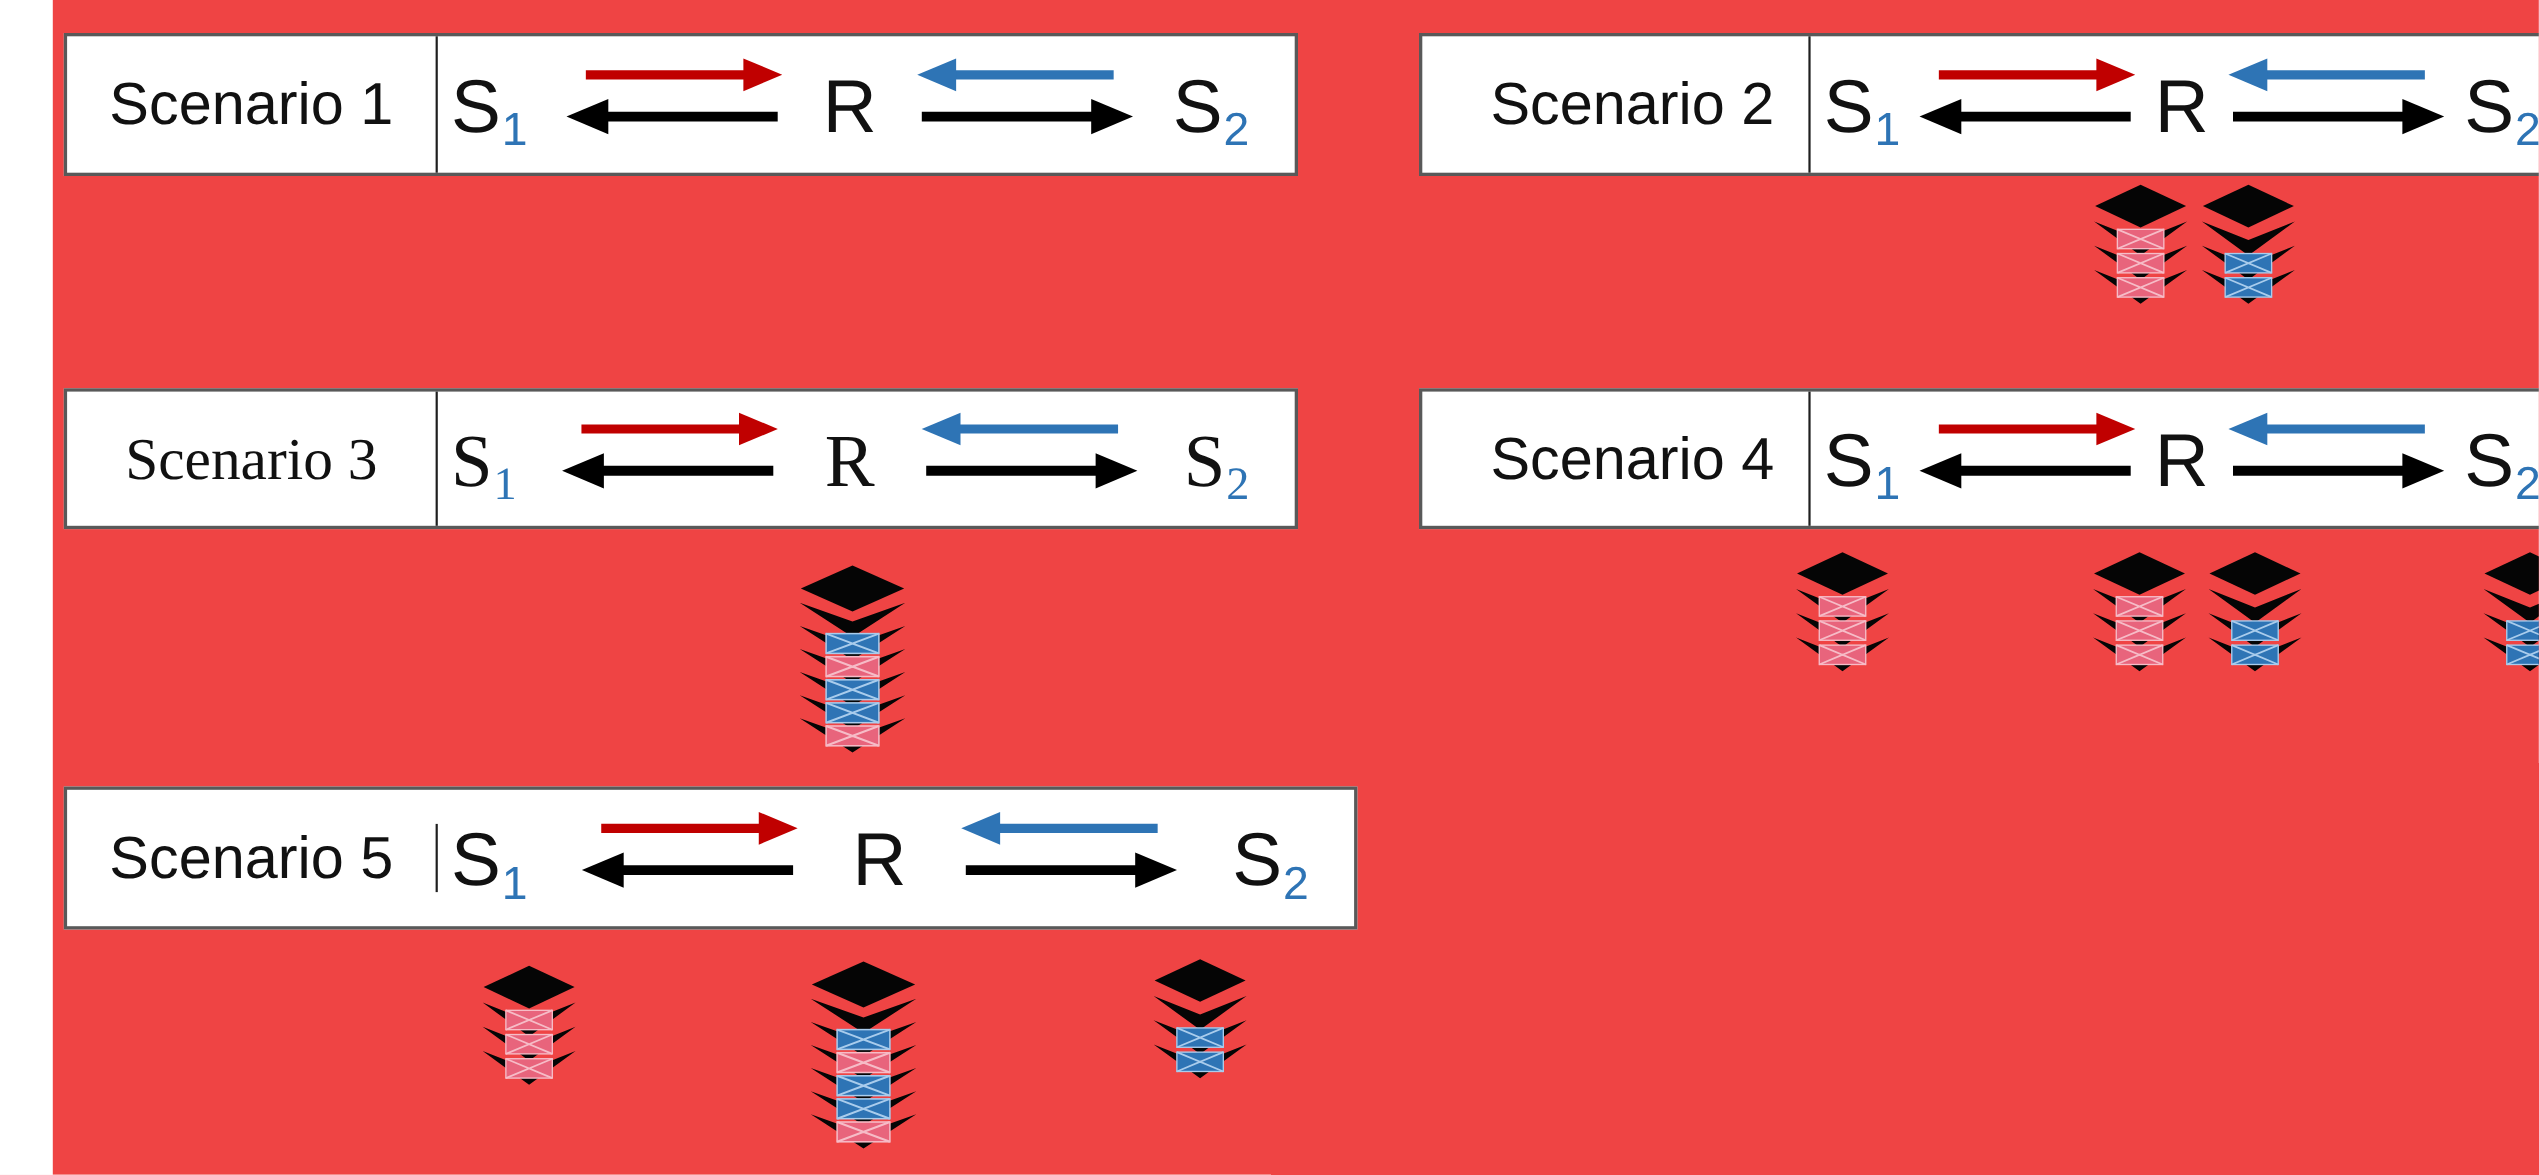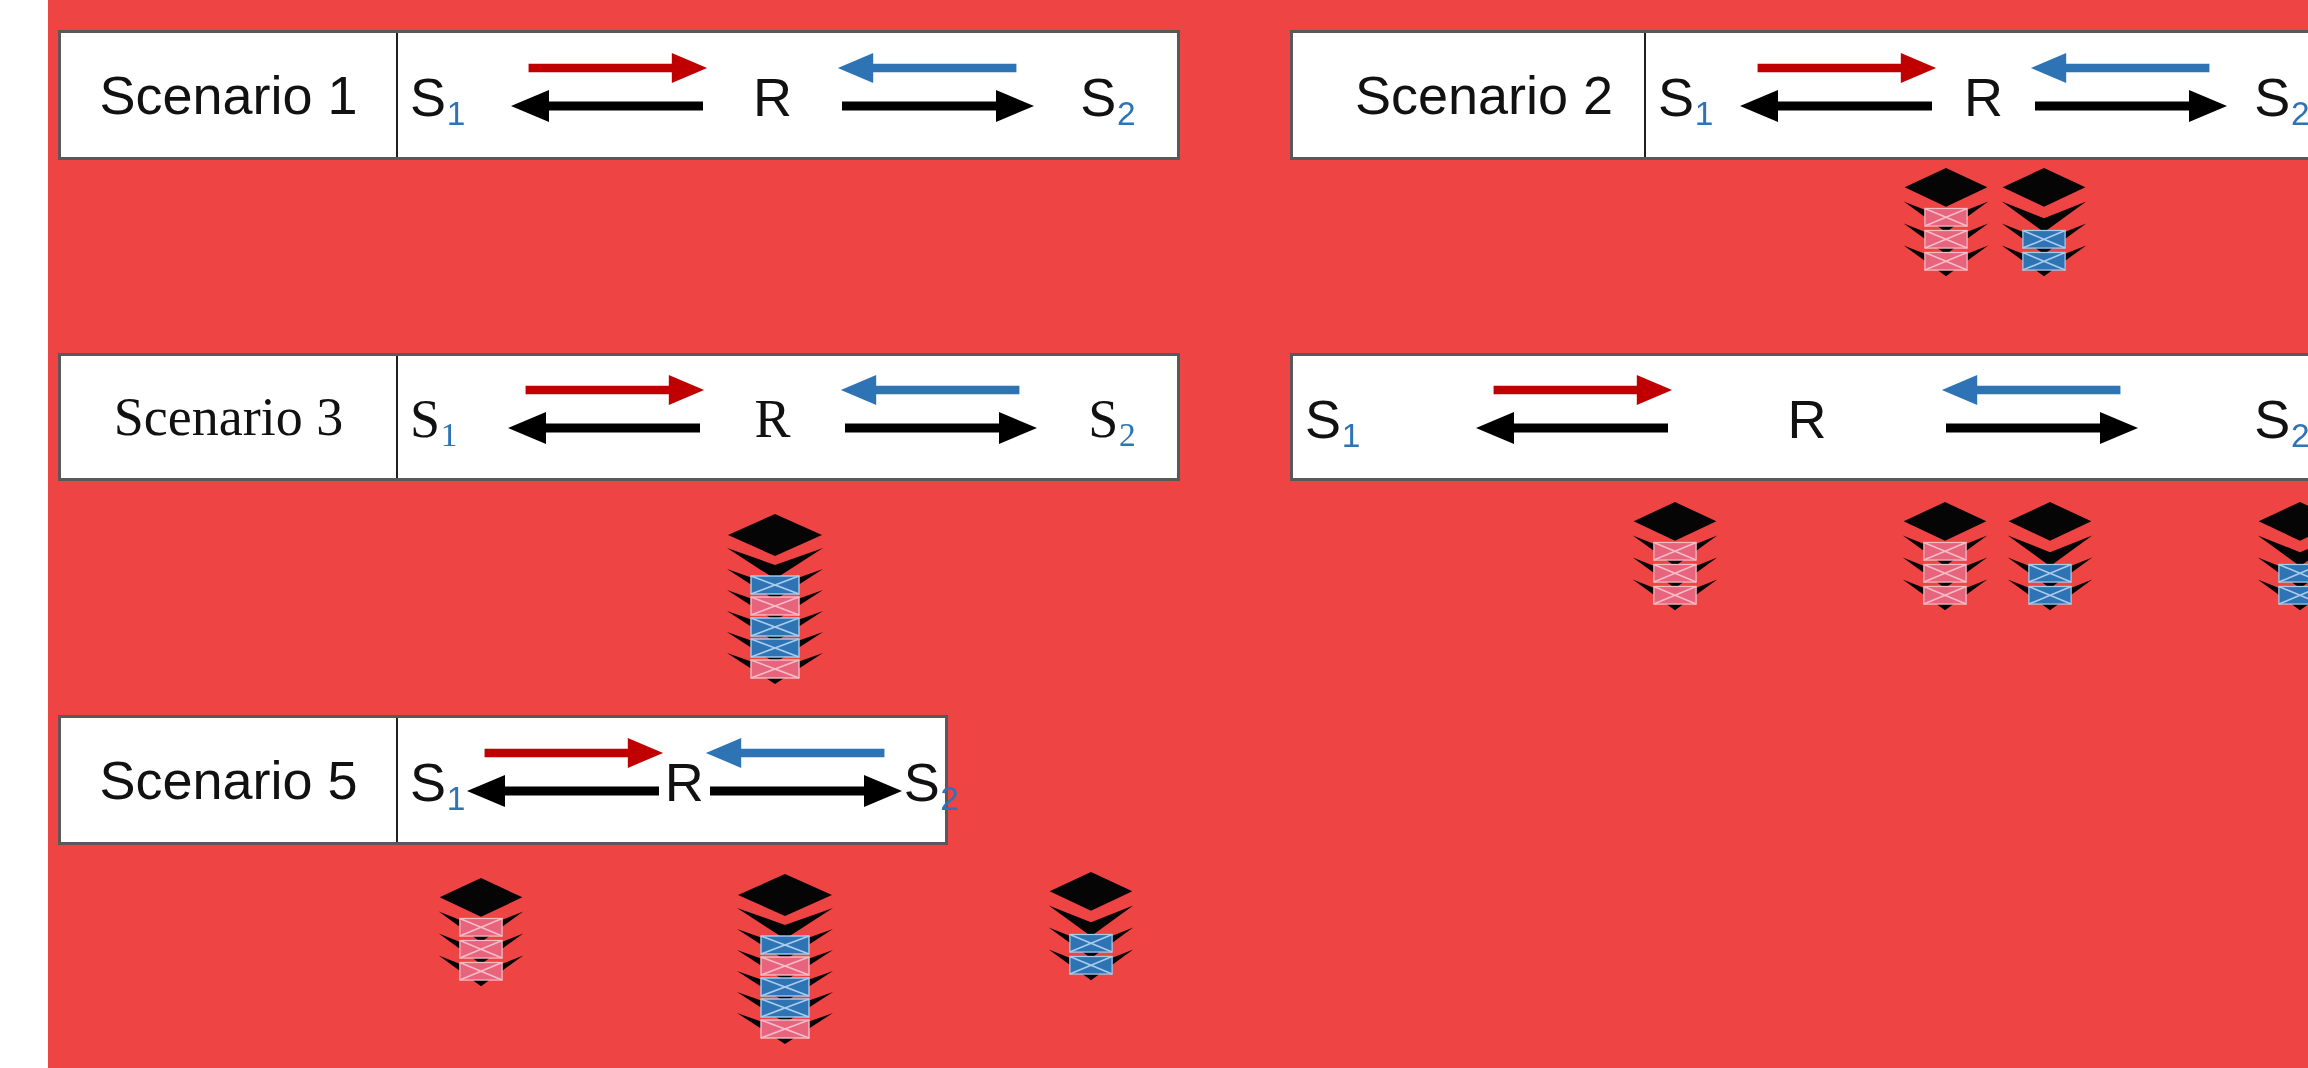--- a/index.html
+++ b/index.html
@@ -15,36 +15,36 @@
     position:absolute;
     display:flex;
     border:3px solid #595959;
     background:#ffffff;
     box-sizing:border-box;
   }
   .sb1{left:10px;top:30px;width:1122px;height:130px;}
   .sb2{left:1242px;top:30px;width:1064px;height:130px;}
   .sb3{left:10px;top:353px;width:1122px;height:128px;font-family:Liberation Serif, serif;}
   .sb4{left:1242px;top:353px;width:1064px;height:128px;}
-  .sb5{left:10px;top:715px;width:890px;height:130px;}
+  .sb5{left:10px;top:715px;width:1176px;height:130px;align-items:center;}
   .label-cell{
     flex:0 0 335px;
     border-right:2px solid #1f1f1f;
     display:flex;align-items:center;justify-content:center;
     font-size:54px;color:#111111;
     white-space:nowrap;
   }
   .sb2 .label-cell,.sb4 .label-cell{flex:0 0 320px;padding-left:31px;}
   .eq-cell{
     flex:1 1 auto;
     display:flex;align-items:center;justify-content:space-between;
     padding:0 42px 0 12px;
   }
   .species{
-    font-size:54px;color:#111111;line-height:1;
+    font-size:68px;color:#111111;line-height:1;
     white-space:nowrap;
     transform:translateY(2px);
   }
   .species sub{
     font-size:0.62em;
     line-height:1;
     vertical-align:baseline;
     position:relative;top:0.28em;left:0.02em;
   }
   .arrow-pair{
@@ -145,20 +145,21 @@
         <svg class="bot-arrow" viewBox="0 0 200 34" height="34" width="200">
             <line x1="6" y1="17" x2="164" y2="17" stroke="#000000" stroke-width="9"></line>
             <polygon points="160,1 198,17 160,33" fill="#000000"></polygon>
           </svg>
       </span>
       <span class="species"><span>S</span><sub style="color: rgb(46, 116, 181);">2</sub></span>
     </div>
   </div>
 
   <div class="scenario-box sb4">
+    <div class="label-cell">Scenario 4</div>
     <div class="eq-cell">
       <span class="species"><span>S</span><sub style="color: rgb(46, 116, 181);">1</sub></span>
       <span class="arrow-pair pair-left">
         <svg class="top-arrow" viewBox="0 0 200 34" height="34">
             <line x1="6" y1="17" x2="164" y2="17" stroke="#C00000" stroke-width="9"></line>
             <polygon points="160,1 198,17 160,33" fill="#C00000"></polygon>
           </svg>
         <svg class="bot-arrow" viewBox="0 0 200 34" height="34" width="200">
             <line x1="194" y1="17" x2="36" y2="17" stroke="#000000" stroke-width="9"></line>
             <polygon points="40,1 2,17 40,33" fill="#000000"></polygon>

